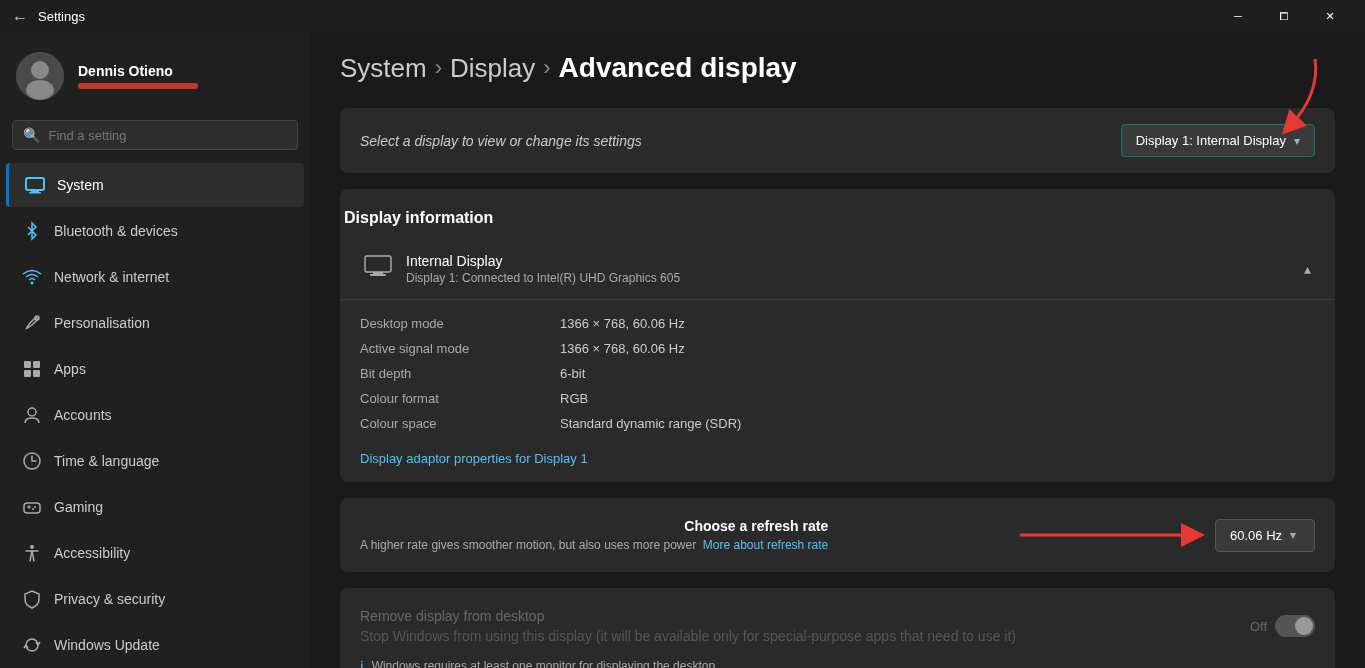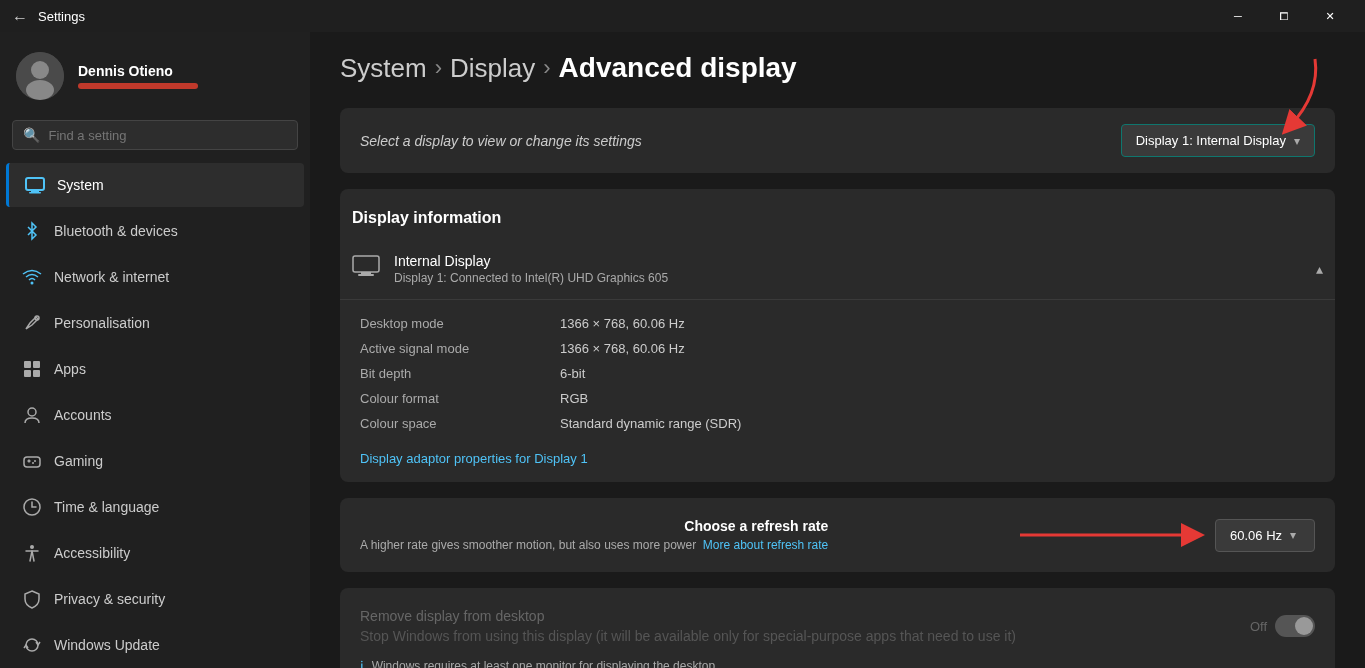--- a/index.html
+++ b/index.html
@@ -205,28 +205,28 @@
       cursor: pointer;
       color: #fff;
       font-size: 13px;
       position: relative;
     }
 
     .section-title {
       font-size: 16px;
       font-weight: 600;
       color: #fff;
-      padding: 20px 12px 12px;
+      padding: 20px 4px 12px;
     }
 
     .display-info-header {
       display: flex;
       align-items: center;
       justify-content: space-between;
-      padding: 14px 12px;
+      padding: 14px 24px;
       border-bottom: 1px solid #3a3a3a;
     }
     .display-info-left {
       display: flex;
       align-items: center;
       gap: 14px;
     }
     .monitor-icon {
       color: #aaa;
       font-size: 22px;
@@ -449,37 +449,37 @@
             <circle cx="10" cy="7" r="4" fill="none" stroke="#aaa" stroke-width="1.5"></circle>
             <path d="M3 18 Q3 13 10 13 Q17 13 17 18" fill="none" stroke="#aaa" stroke-width="1.5"></path>
           </svg>
       </span>
       <span class="nav-label">Accounts</span>
     </div>
 
     <div class="nav-item">
       <span class="nav-icon">
         <svg width="20" height="20" viewBox="0 0 20 20">
+            <circle cx="10" cy="10" r="8" fill="none" stroke="#aaa" stroke-width="1.5"></circle>
+            <path d="M10 5 L10 10 L14 10" fill="none" stroke="#aaa" stroke-width="1.5" stroke-linecap="round"></path>
+          </svg>
+      </span>
+      <span class="nav-label">Time &amp; language</span>
+    </div>
+
+    <div class="nav-item">
+      <span class="nav-icon">
+        <svg width="20" height="20" viewBox="0 0 20 20">
             <rect x="2" y="6" width="16" height="10" rx="3" fill="none" stroke="#aaa" stroke-width="1.5"></rect>
             <path d="M7 11 L7 9 M6 10 L8 10" stroke="#aaa" stroke-width="1.5" stroke-linecap="round"></path>
             <circle cx="13" cy="10" r="1" fill="#aaa"></circle>
             <circle cx="11" cy="12" r="1" fill="#aaa"></circle>
           </svg>
       </span>
       <span class="nav-label">Gaming</span>
-    </div>
-
-    <div class="nav-item">
-      <span class="nav-icon">
-        <svg width="20" height="20" viewBox="0 0 20 20">
-            <circle cx="10" cy="10" r="8" fill="none" stroke="#aaa" stroke-width="1.5"></circle>
-            <path d="M10 5 L10 10 L14 10" fill="none" stroke="#aaa" stroke-width="1.5" stroke-linecap="round"></path>
-          </svg>
-      </span>
-      <span class="nav-label">Time &amp; language</span>
     </div>
 
     <div class="nav-item">
       <span class="nav-icon">
         <svg width="20" height="20" viewBox="0 0 20 20">
             <circle cx="10" cy="4" r="2" fill="#aaa"></circle>
             <path d="M4 8 L16 8" stroke="#aaa" stroke-width="1.5" stroke-linecap="round"></path>
             <path d="M10 8 L8 18 M10 8 L12 18" stroke="#aaa" stroke-width="1.5" stroke-linecap="round"></path>
           </svg>
       </span>

